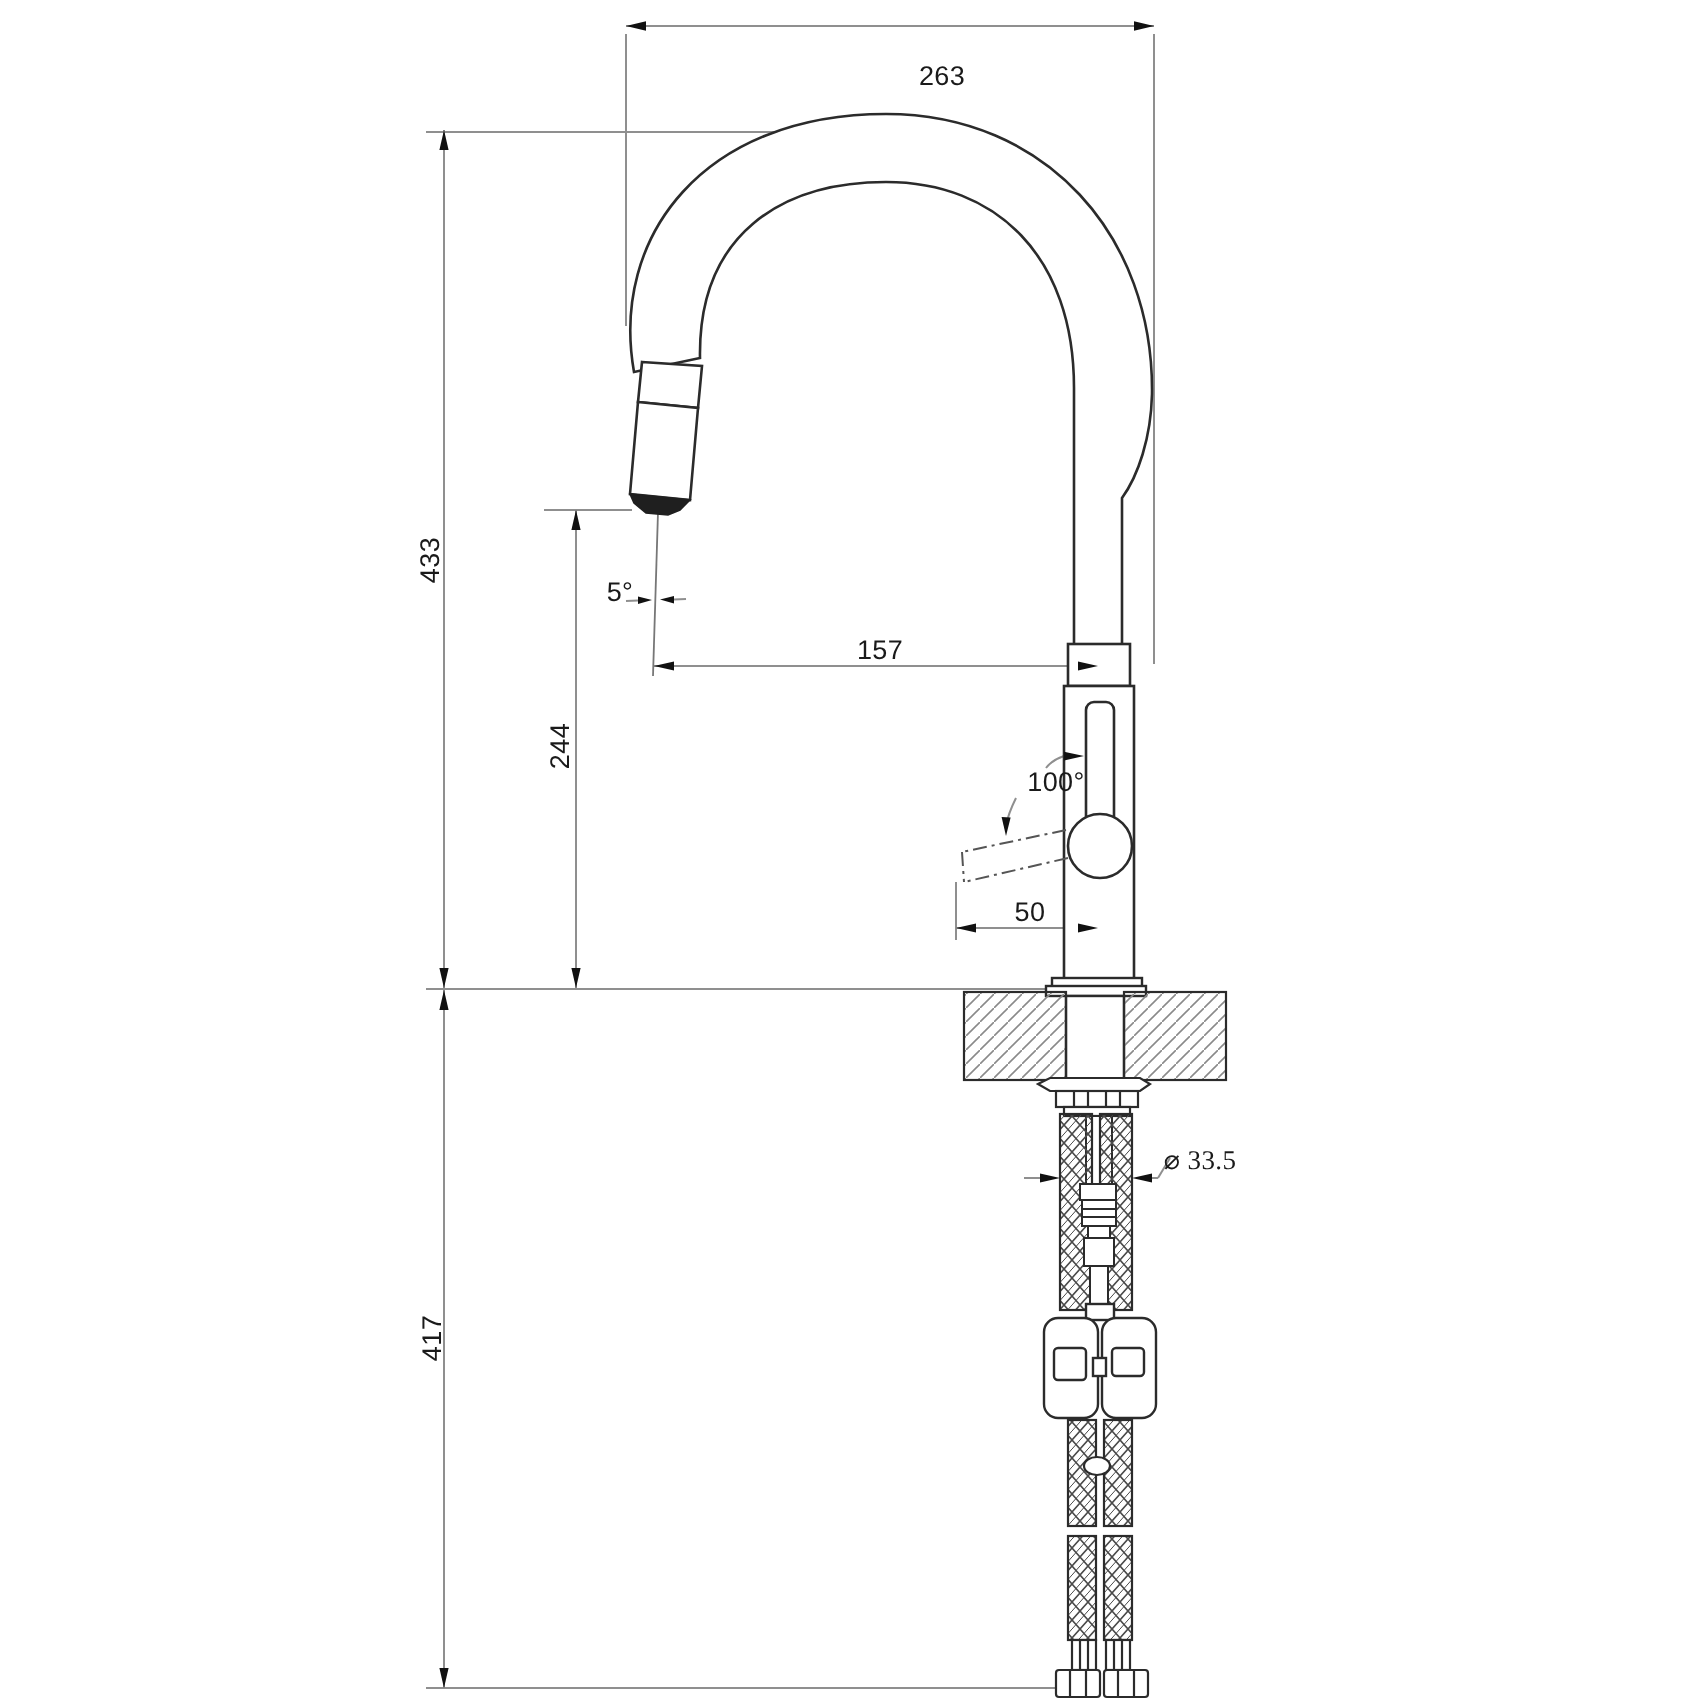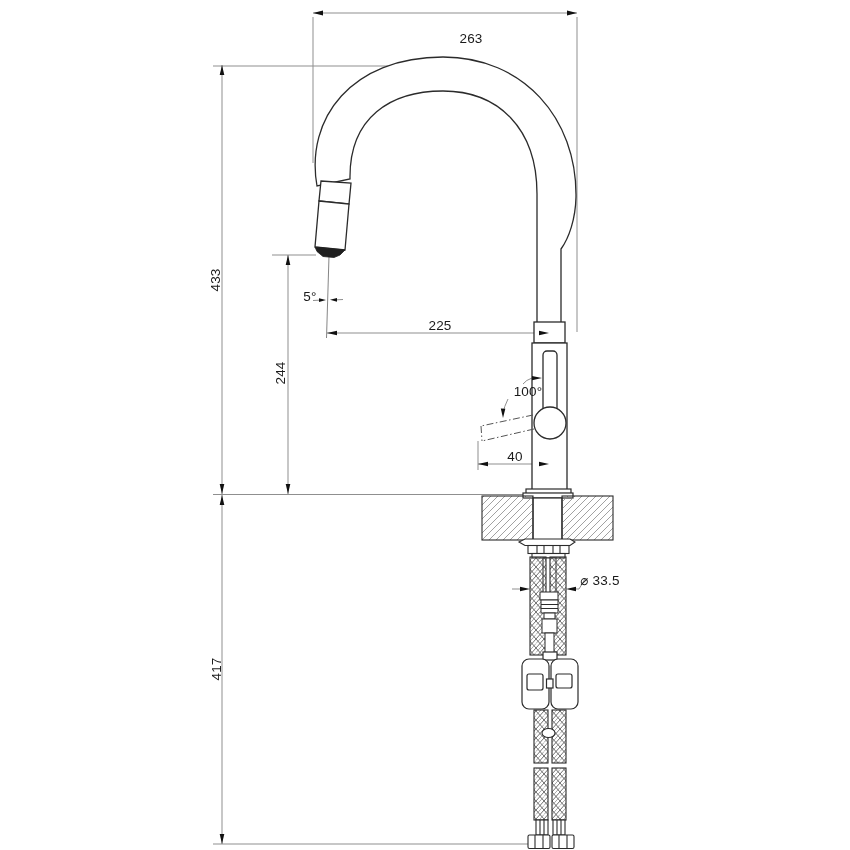--- a/index.html
+++ b/index.html
@@ -192,19 +192,19 @@
 
     <polygon points="542,378 532,375.9 532,380.3"></polygon>
     <polygon points="503,418 500.8,408.5 505.3,408.8"></polygon>
   </g>
 </svg>
 
 <div class="dim-label" style="left:471px;top:6px;margin-top:32px;">263</div>
 <div class="dim-label rot" style="left:215px;top:280px;">433</div>
 <div class="dim-label rot" style="left:280px;top:373px;">244</div>
 <div class="dim-label" style="left:310px;top:296px;">5°</div>
-<div class="dim-label" style="left:440px;top:325px;">225</div>
+<div class="dim-label" style="left:440px;top:325px;">157</div>
 <div class="dim-label" style="left:528px;top:391px;">100°</div>
-<div class="dim-label" style="left:515px;top:456px;">40</div>
-<div class="dim-label" style="left:600px;top:580px;">⌀ 33.5</div>
+<div class="dim-label" style="left:515px;top:456px;">50</div>
+<div class="dim-label" style="left:600px;top:580px;font-family:Liberation Serif, serif;">⌀ 33.5</div>
 <div class="dim-label rot" style="left:216px;top:669px;">417</div>
 
 </div>
 
 </body></html>

